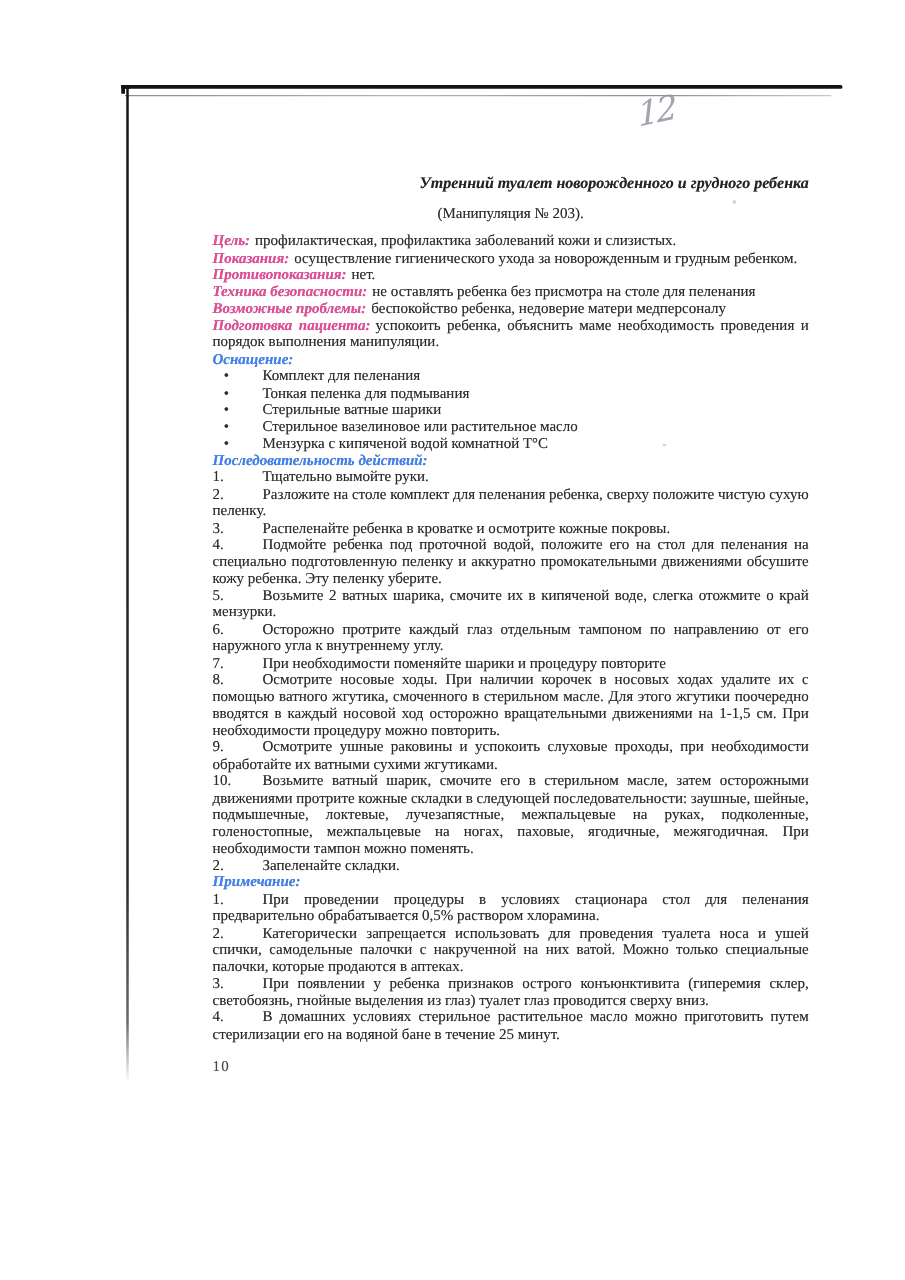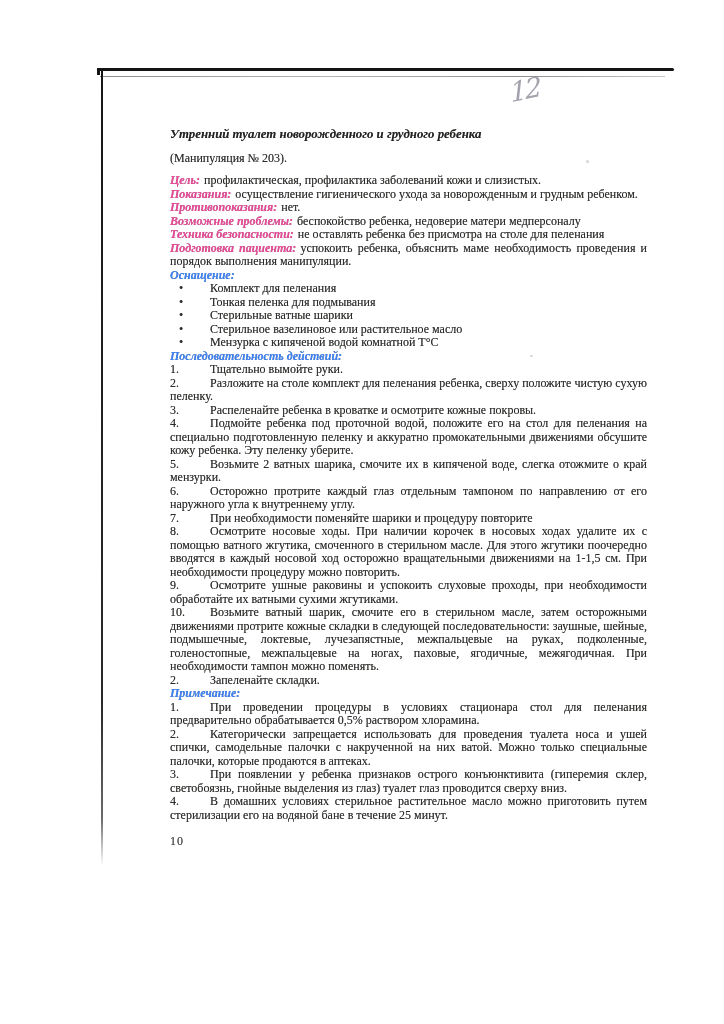--- a/index.html
+++ b/index.html
@@ -68,28 +68,29 @@
   
   .content {
     position: absolute;
     left: 170px; top: 128px;
     width: 477px;
     font-size: 12px;
     line-height: 13.5px;
     text-shadow: 0 0 0.4px rgba(40,40,40,0.55);
   }
   .doc-title {
-    text-align: left;
+    text-align: right;
     font-weight: bold;
     font-style: italic;
     font-size: 12.8px;
-    margin: 0 0 10px 0;
+    margin: 12px 0 10px 0;
     color: #242422;
   }
   .doc-subtitle {
+    text-align: center;
     margin: 0 0 9px 0;
   }
   .para {
     margin: 0;
     text-align: justify;
   }
   .lbl {
     font-weight: bold;
     font-style: italic;
     margin-right: 4px;
@@ -138,22 +139,22 @@
 <div class="handwritten">12</div>
 
 <div class="content">
 
   <p class="doc-title">Утренний туалет новорожденного и грудного ребенка</p>
   <p class="doc-subtitle">(Манипуляция № 203).</p>
 
   <p class="para"><span class="lbl">Цель:</span><span>профилактическая, профилактика заболеваний кожи и  слизистых.</span></p>
   <p class="para"><span class="lbl">Показания:</span><span>осуществление гигиенического ухода за новорожденным и грудным ребенком.</span></p>
   <p class="para"><span class="lbl">Противопоказания:</span><span>нет.</span></p>
+  <p class="para"><span class="lbl">Техника безопасности:</span><span>не оставлять ребенка без присмотра на столе для пеленания</span></p>
   <p class="para"><span class="lbl">Возможные проблемы:</span><span>беспокойство ребенка, недоверие матери медперсоналу</span></p>
-  <p class="para"><span class="lbl">Техника безопасности:</span><span>не оставлять ребенка без присмотра на столе для пеленания</span></p>
   <p class="para"><span class="lbl">Подготовка пациента:</span><span>успокоить ребенка, объяснить маме необходимость проведения и порядок выполнения манипуляции.</span></p>
 
   <p class="heading">Оснащение:</p>
   <div class="bullet-row"><span class="bullet-glyph">•</span><span>Комплект для пеленания</span></div>
   <div class="bullet-row"><span class="bullet-glyph">•</span><span>Тонкая пеленка для подмывания</span></div>
   <div class="bullet-row"><span class="bullet-glyph">•</span><span>Стерильные ватные шарики</span></div>
   <div class="bullet-row"><span class="bullet-glyph">•</span><span>Стерильное вазелиновое или растительное масло</span></div>
   <div class="bullet-row"><span class="bullet-glyph">•</span><span>Мензурка с кипяченой водой комнатной Т°С</span></div>
 
   <p class="heading">Последовательность действий:</p>

